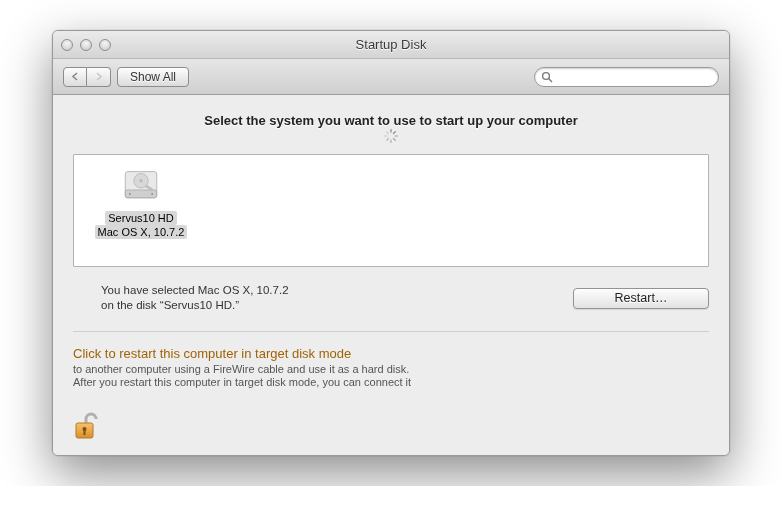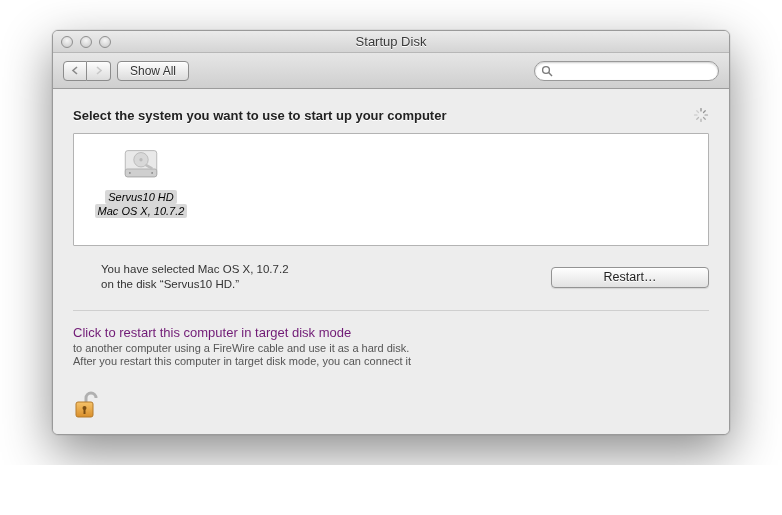--- a/index.html
+++ b/index.html
@@ -14,21 +14,21 @@
   }
   .window {
     width: 678px;
     background: #ededed;
     border: 1px solid #9a9a9a;
     border-radius: 6px;
     box-shadow: 0 18px 50px rgba(0,0,0,0.45), 0 0 0 1px rgba(0,0,0,0.05);
     overflow: hidden;
   }
   .titlebar {
-    height: 22px;
+    height: 28px;
     background: linear-gradient(#ebebeb, #d4d4d4);
     border-bottom: 1px solid #b7b7b7;
     display: flex;
     align-items: center;
     position: relative;
   }
   .traffic {
     display: flex;
     gap: 7px;
     padding-left: 8px;
@@ -109,38 +109,38 @@
   }
   .content {
     padding: 18px 20px 14px 20px;
     background: #ededed;
   }
   .headrow {
     display: flex;
     align-items: center;
     justify-content: space-between;
     margin-bottom: 10px;
+    flex-direction: column;
   }
   .heading {
     font-weight: bold;
     font-size: 13px;
     color: #222;
     text-shadow: 0 1px 0 #fff;
   }
   .spinner {
     width: 16px; height: 16px;
   }
   .diskbox {
     background: #fff;
     border: 1px solid #b3b3b3;
     border-radius: 1px;
     height: 113px;
     padding: 10px 12px;
     box-shadow: inset 0 1px 0 #fff;
-    font-style: italic;
   }
   .diskitem {
     display: inline-flex;
     flex-direction: column;
     align-items: center;
     width: 110px;
   }
   .hddicon { margin-bottom: 4px; }
   .diskname, .diskos {
     font-size: 11px;
@@ -160,42 +160,42 @@
     gap: 20px;
   }
   .infotext {
     font-size: 11.5px;
     color: #333;
     line-height: 15px;
     padding-left: 4px;
     margin-left: 24px;
   }
   .pushbtn {
-    width: 158px;
+    width: 136px;
     height: 21px;
     background: linear-gradient(#fefefe, #e2e2e2);
     border: 1px solid #939393;
     border-radius: 4px;
     font-size: 12.5px;
     color: #222;
     text-shadow: 0 1px 0 #fff;
     box-shadow: 0 1px 0 #fff inset, 0 1px 1px rgba(0,0,0,0.1);
     display: flex;
     align-items: center;
     justify-content: center;
     cursor: default;
   }
   .divider {
     border: none;
     border-top: 1px solid #cfcfcf;
     margin: 18px 0 14px 0;
   }
   .tdm-head {
     font-size: 13px;
-    color: #701a75;
+    color: #a16207;
     margin-bottom: 2px;
   }
   .tdm-desc {
     font-size: 11px;
     color: #555;
     line-height: 13px;
   }
   .lockrow {
     display: flex;
     align-items: center;

